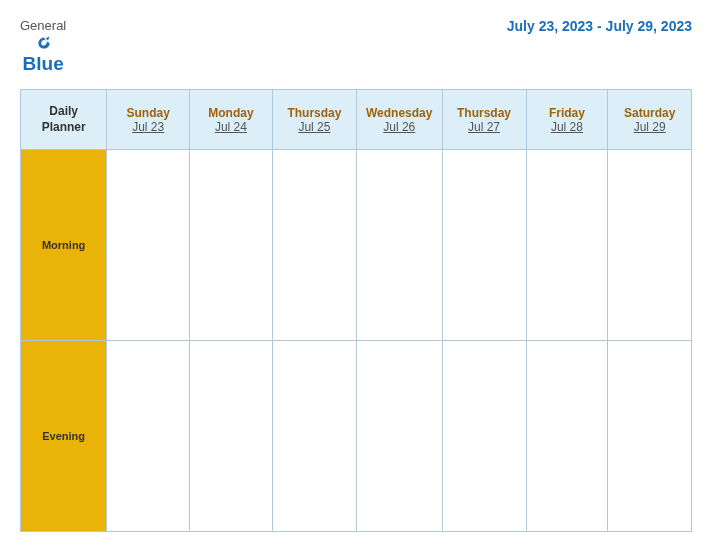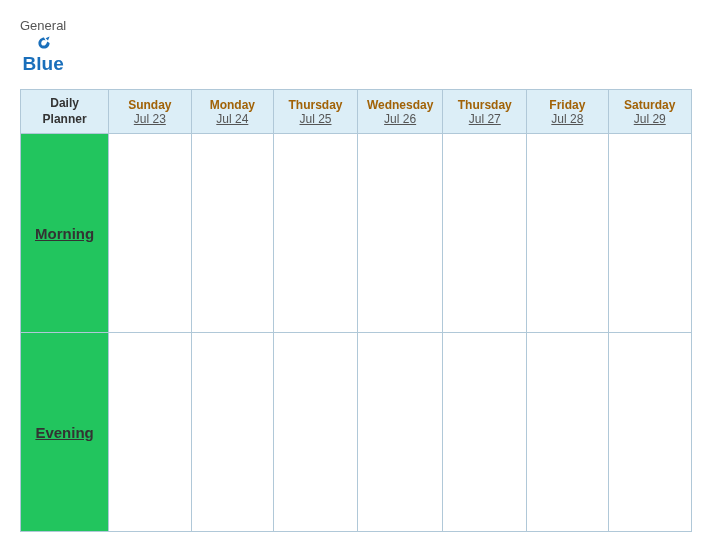--- a/index.html
+++ b/index.html
@@ -76,21 +76,21 @@
 
     .planner-table th,
     .planner-table td {
       border: 1.5px solid #b0c8d8;
       text-align: center;
       vertical-align: middle;
     }
 
     .planner-table thead th {
       background: #dceef7;
-      padding: 6px 4px;
+      padding: 14px 4px;
       font-size: 12px;
       font-weight: bold;
       color: #333;
     }
 
     .planner-table thead th .day-name {
       display: block;
       font-size: 12px;
       font-weight: bold;
       color: #a16207;
@@ -105,27 +105,26 @@
     }
 
     .planner-table thead th.first-header {
       font-size: 12px;
       font-weight: bold;
       color: #333;
       line-height: 1.3;
     }
 
     .planner-table tbody td.time-label {
-      background: #22c55e;
-      font-size: 15px;
+      background: #eab308;
+      font-size: 11px;
       font-weight: bold;
       color: #333;
       padding: 10px 8px;
       width: 90px;
-      text-decoration: underline;
     }
 
     .planner-table tbody td.day-cell {
       background: #ffffff;
       width: 87px;
       height: 110px;
     }
 
     .planner-table tbody tr {
       height: 110px;
@@ -139,20 +138,21 @@
     <div class="logo-text">
       <span class="logo-general">General</span>
       <svg class="logo-bird" viewBox="0 0 20 20">
         <path d="M10 3 C7 3, 3 6, 3 10 C3 14, 6 17, 10 17 C14 17, 17 14, 17 10 L14 8 C13 12, 11 14, 8 13 C6 12, 6 9, 8 7 C9 6, 11 6, 12 7 Z" fill="#1a6fbb"></path>
         <path d="M12 4 L17 2 L15 7 Z" fill="#1a6fbb"></path>
       </svg>
       <span class="logo-blue">Blue</span>
     </div>
   </div>
   <div class="title-area">
+    <div class="title-date">July 23, 2023 - July 29, 2023</div>
   </div>
 </div>
 
 <table class="planner-table">
   <thead>
     <tr>
       <th class="first-header">
         <span>Daily<br>Planner</span>
       </th>
       <th>

